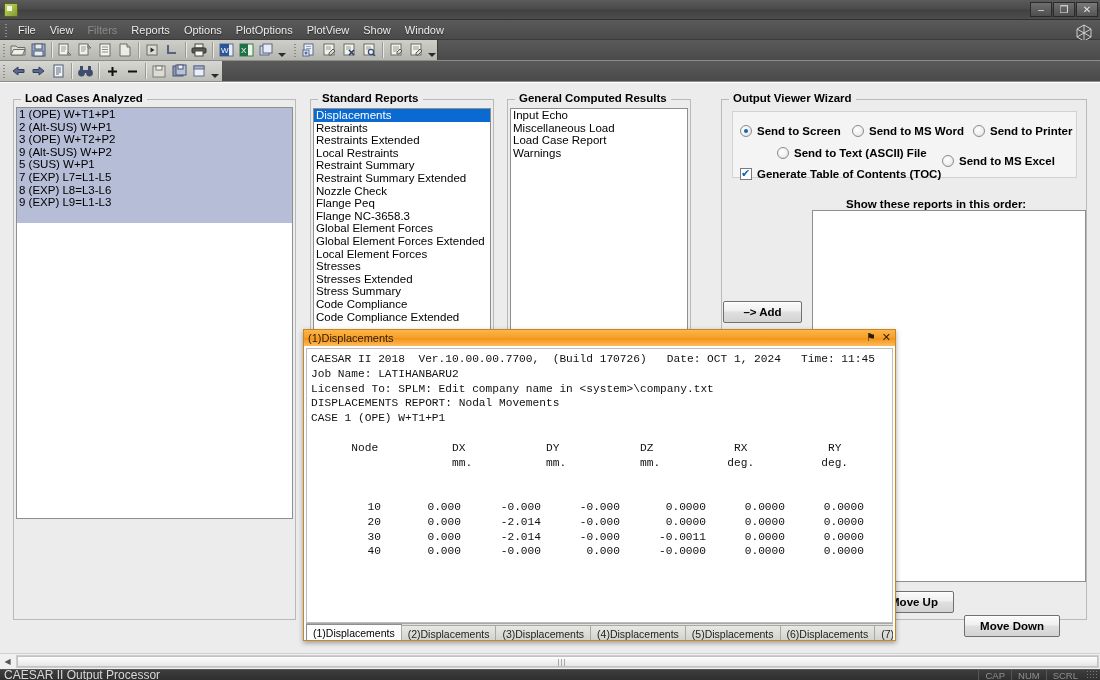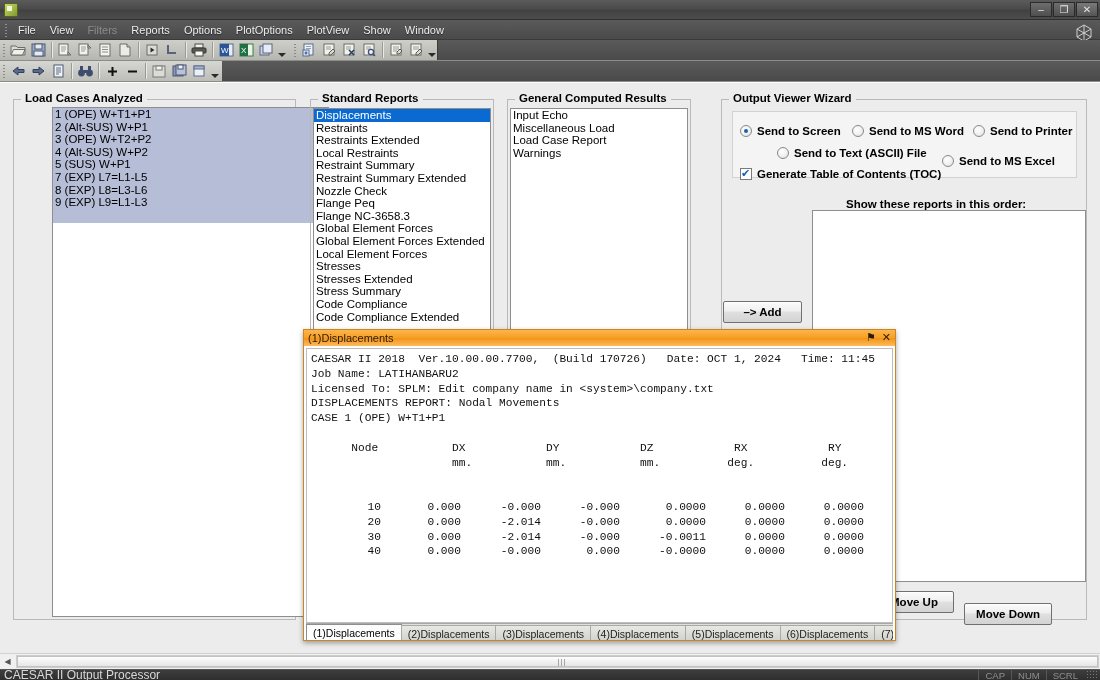--- a/index.html
+++ b/index.html
@@ -479,25 +479,25 @@
       </div>
       <div class="tb-overflow"></div>
     </div>
   </div>
 
   <div class="client">
 
     <div class="group" style="left:13px; top:16px; width:283px; height:521px;">
       <div class="g-title">Load Cases Analyzed</div>
     </div>
-    <div class="listbox selectedall" style="left:16px; top:24px; width:277px; height:510px;margin-left:36px;">
+    <div class="listbox selectedall" style="left:16px; top:24px; width:277px; height:412px;">
       <div class="lb-item">1 (OPE) W+T1+P1</div>
       <div class="lb-item">2 (Alt-SUS) W+P1</div>
       <div class="lb-item">3 (OPE) W+T2+P2</div>
-      <div class="lb-item">4 (Alt-SUS) W+P2</div>
+      <div class="lb-item">9 (Alt-SUS) W+P2</div>
       <div class="lb-item">5 (SUS) W+P1</div>
       <div class="lb-item">7 (EXP) L7=L1-L5</div>
       <div class="lb-item">8 (EXP) L8=L3-L6</div>
       <div class="lb-item">9 (EXP) L9=L1-L3</div>
       <div style="position:absolute;left:0;top:115px;right:0;bottom:0;background:#ffffff;"></div>
     </div>
 
     <div class="group" style="left:310px; top:16px; width:184px; height:521px;">
       <div class="g-title">Standard Reports</div>
     </div>
@@ -564,21 +564,21 @@
 
     <div class="plainlabel" style="left:846px; top:115px;">Show these reports in this order:</div>
 
     <div class="btn" style="left:723px; top:218px; width:79px; height:22px;">–&gt; Add</div>
     <div class="btn" style="left:723px; top:255px; width:79px; height:22px;">&lt;– Remove</div>
     <div class="btn" style="left:723px; top:292px; width:79px; height:22px;">Clear All</div>
 
     <div style="position:absolute;left:812px;top:127px;width:274px;height:372px;background:#fff;border:1px solid #8e8e8e;"></div>
 
     <div class="btn" style="left:874px; top:508px; width:80px; height:22px;">Move Up</div>
-    <div class="btn" style="left:964px; top:520px; width:88px; height:22px;text-align:center;">Move Down</div>
+    <div class="btn" style="left:964px; top:532px; width:96px; height:22px;text-align:center;">Move Down</div>
 
   </div>
 
   <div class="mdi">
     <div class="mdi-title">
       <span class="mdi-title-text">(1)Displacements</span>
       <span class="mdi-title-btns">
         <span>⚑</span>
         <span>✕</span>
       </span>

